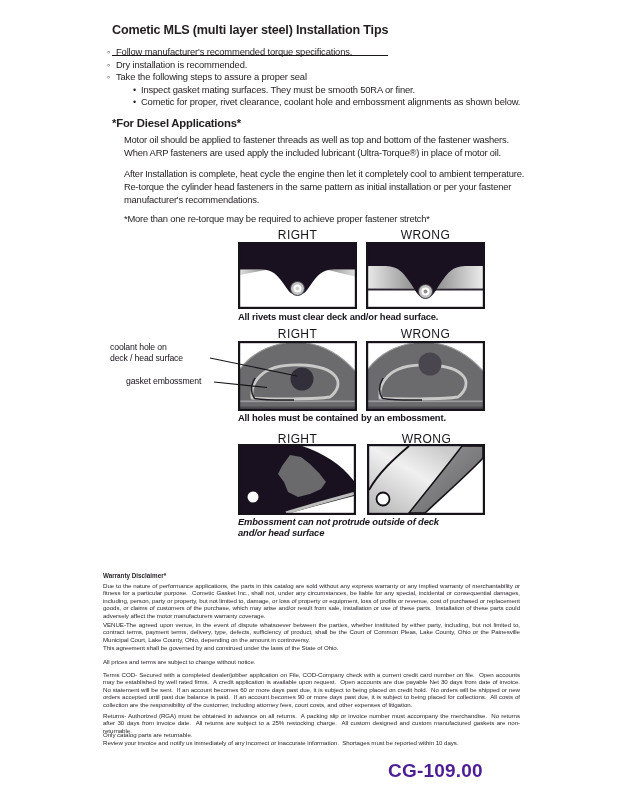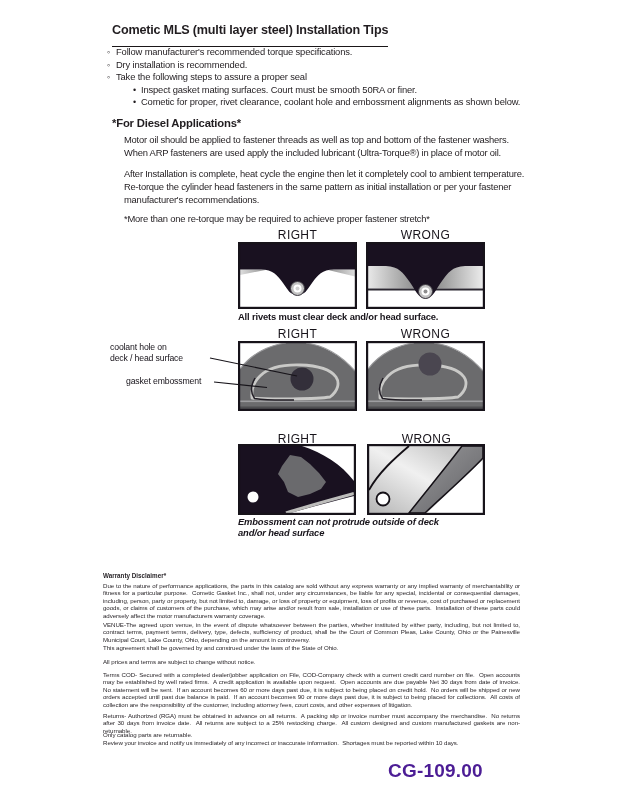--- a/index.html
+++ b/index.html
@@ -3,21 +3,21 @@
 <meta charset="utf-8">
 <style>
   html,body{margin:0;padding:0;background:#ffffff;}
   .page{
     position:relative;width:618px;height:800px;background:#fff;overflow:hidden;
     font-family:"Liberation Sans","DejaVu Sans",sans-serif;color:#211d20;
   }
   .abs{position:absolute;}
   .doc-title{
     left:112px;top:23px;font-size:12.6px;font-weight:bold;letter-spacing:-0.2px;
-    border-bottom:1.6px solid #1a1618;padding-bottom:9px;display:inline-block;
+    border-bottom:1.6px solid #1a1618;padding-bottom:18px;display:inline-block;
   }
   .bullets{left:107px;top:46px;font-size:9.4px;letter-spacing:-0.15px;line-height:12.5px;}
   .b-row{display:flex;}
   .b-glyph{width:9px;flex:0 0 9px;font-size:9px;}
   .b-sub{margin-left:26px;}
   .b-sub .b-glyph{width:8px;flex:0 0 8px;}
   .h2{left:112px;top:117px;font-size:11.3px;font-weight:bold;letter-spacing:-0.2px;}
   .para{left:124px;width:407px;font-size:9.4px;letter-spacing:-0.2px;line-height:13.2px;}
   .p1{top:133px;}
   .p2{top:167px;}
@@ -47,21 +47,21 @@
     <div class="b-row">
       <span class="b-glyph">◦</span>
       <span>Dry installation is recommended.</span>
     </div>
     <div class="b-row">
       <span class="b-glyph">◦</span>
       <span>Take the following steps to assure a proper seal</span>
     </div>
     <div class="b-row b-sub">
       <span class="b-glyph">•</span>
-      <span>Inspect gasket mating surfaces.  Court must be smooth 50RA or finer.</span>
+      <span>Inspect gasket mating surfaces.  They must be smooth 50RA or finer.</span>
     </div>
     <div class="b-row b-sub">
       <span class="b-glyph">•</span>
       <span>Cometic for proper, rivet clearance, coolant hole and embossment alignments as shown below.</span>
     </div>
   </div>
 
   <div class="abs h2">*For Diesel Applications*</div>
   <div class="abs para p1">Motor oil should be applied to fastener threads as well as top and bottom of the fastener washers. When ARP fasteners are used apply the included lubricant (Ultra-Torque®) in place of motor oil.</div>
   <div class="abs para p2">After Installation is complete, heat cycle the engine then let it completely cool to ambient temperature. Re-torque the cylinder head fasteners in the same pattern as initial installation or per your fastener manufacturer's recommendations.</div>
@@ -154,20 +154,21 @@
     <path d="M17,37 C12.5,45 12.5,52 16.5,57.5 C26,58.8 42,59.2 56,58.9" fill="none" stroke="#221e26" stroke-width="1.5"></path>
     <circle cx="64" cy="23" r="11.5" fill="#4a4650"></circle>
     <rect x="1.1" y="1.1" width="116.8" height="67.8" fill="none" stroke="#17131a" stroke-width="2.2"></rect>
   </svg>
 
   <svg class="abs" style="left:105px;top:339px;pointer-events:none;" width="200" height="55" viewBox="0 0 200 55">
     <line x1="105" y1="19" x2="192" y2="37" stroke="#17141a" stroke-width="1.1"></line>
     <line x1="109" y1="43" x2="162" y2="48.5" stroke="#17141a" stroke-width="1.1"></line>
   </svg>
 
+  <div class="abs cap" style="left:238px;top:413px;">All holes must be contained by an embossment.</div>
 
   <div class="abs dg-label" style="left:238px;top:432px;">RIGHT</div>
   <div class="abs dg-label" style="left:367px;top:432px;">WRONG</div>
 
   <svg class="abs panel" style="left:238px;top:444px;" width="118" height="71" viewBox="0 0 118 71">
     <rect x="0" y="0" width="118" height="71" fill="#ffffff"></rect>
     <rect x="2" y="2" width="114" height="67" fill="#191120"></rect>
     <path d="M64,2 C85,9 103,20 116,37 L116,2 Z" fill="#ffffff"></path>
     <path d="M52,69 C74,63 96,57 116,52 L116,69 Z" fill="#ffffff"></path>
     <path d="M48,69 C70,62 94,55.5 116,49.5" fill="none" stroke="#bdbdbb" stroke-width="3"></path>

